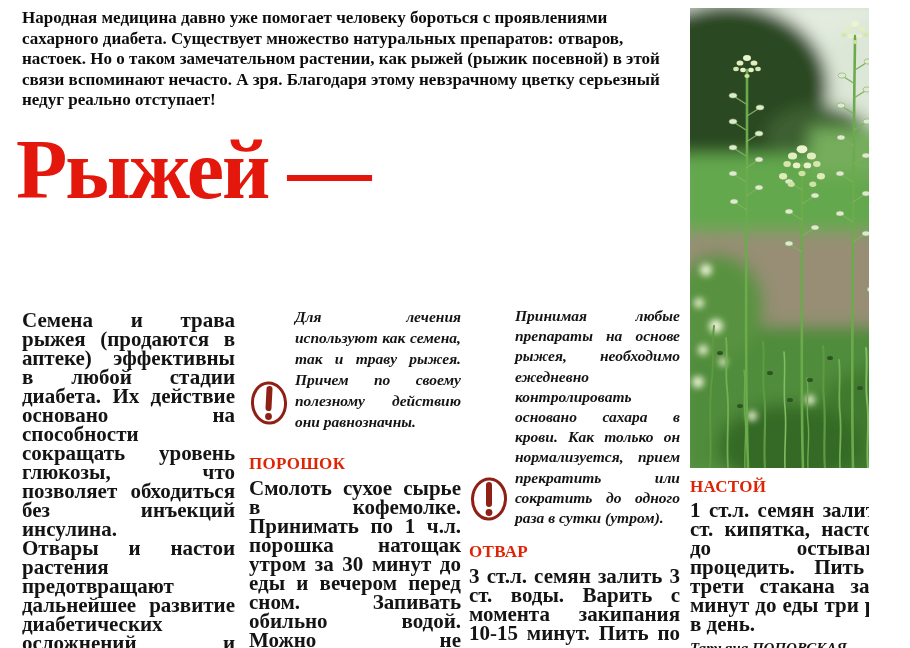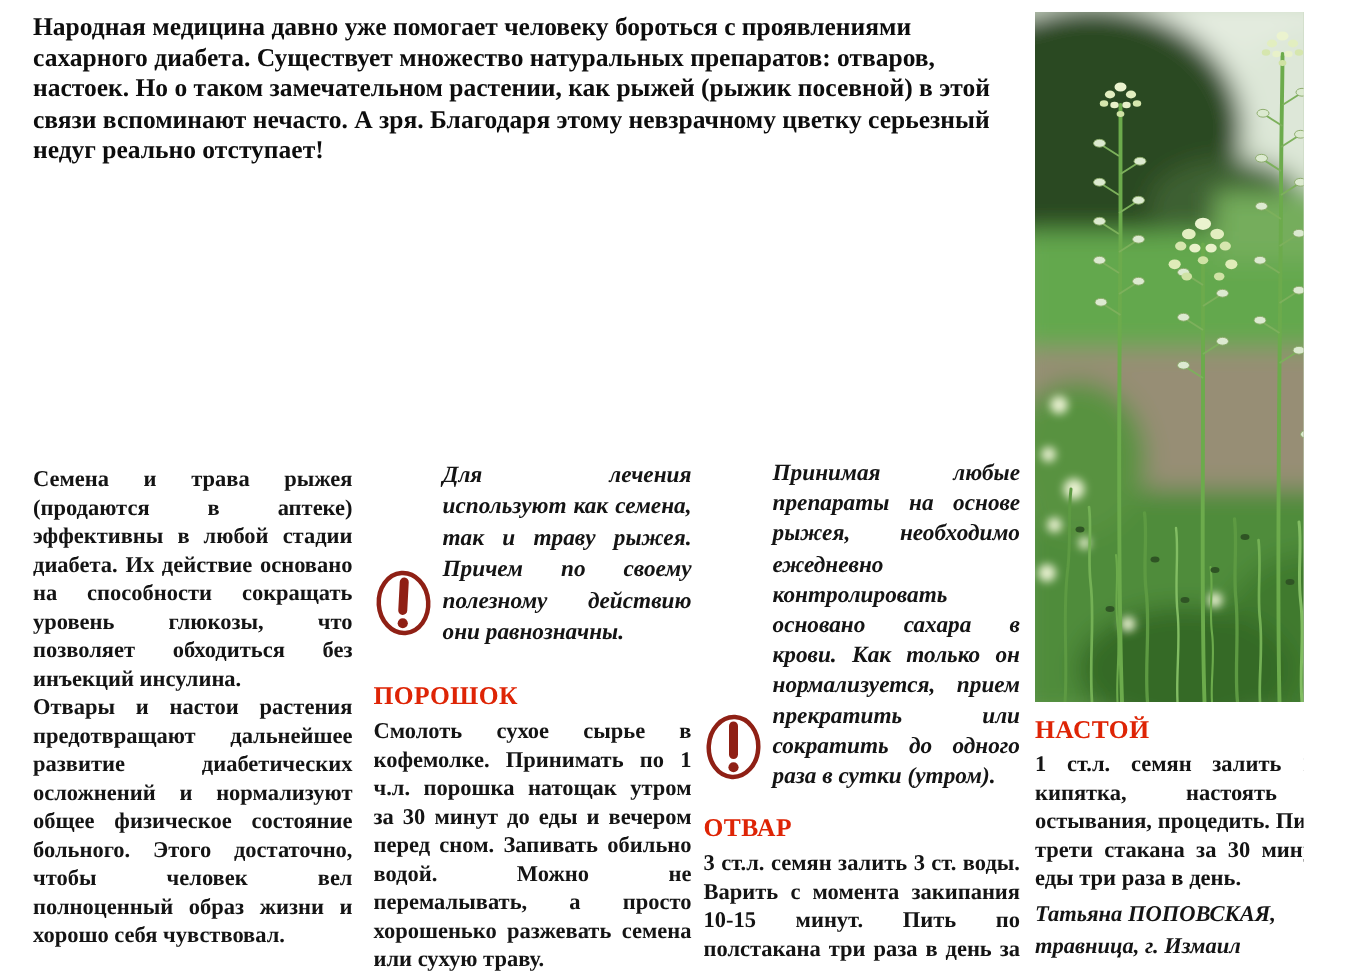--- a/index.html
+++ b/index.html
@@ -22,21 +22,21 @@
     letter-spacing:-2px;color:#e3170b;white-space:nowrap;
   }
   .subheadline{
     position:absolute;left:16px;top:220px;margin:0;
     font-size:55px;line-height:60px;font-weight:700;font-style:italic;
     letter-spacing:-1px;color:#f08b1b;white-space:nowrap;
   }
   .col{position:absolute;top:306px;}
   .col p{margin:0;}
   .bodytext{
-    font-size:15px;line-height:19px;font-weight:700;
+    font-size:21px;line-height:19px;font-weight:700;
     text-align:justify;color:#141414;
   }
   .col1{left:22px;width:213px;top:311px;}
   .col2{left:249px;width:212px;}
   .col3{left:469px;width:211px;}
   .col4{left:690px;width:216px;top:477px;}
   .warning{display:flex;align-items:flex-end;gap:6px;}
   .wicon{flex:0 0 40px;padding-top:2px;}
   .wtext{
     flex:1;font-size:15.5px;line-height:21px;font-weight:700;font-style:italic;
@@ -61,20 +61,21 @@
   }
   .photo svg{display:block;}
 </style>
 </head>
 <body>
 
 <div class="page">
 
   <p class="intro">Народная медицина давно уже помогает человеку бороться с проявлениями сахарного диабета. Существует множество натуральных препаратов: отваров, настоек. Но о таком замечательном растении, как рыжей (рыжик посевной) в этой связи вспоминают нечасто. А зря. Благодаря этому невзрачному цветку серьезный недуг реально отступает!</p>
 
+  <h1 class="headline">Рыжей —</h1>
 
   <div class="col col1">
     <p class="bodytext">Семена и трава рыжея (продаются в аптеке) эффективны в любой стадии диабета. Их действие основано на способности сокращать уровень глюкозы, что позволяет обходиться без инъекций инсулина.</p>
     <p class="bodytext">Отвары и настои растения предотвращают дальнейшее развитие диабетических осложнений и нормализуют общее физическое состояние больного. Этого достаточно, чтобы человек вел полноценный образ жизни и хорошо себя чувствовал.</p>
   </div>
 
   <div class="col col2">
     <div class="warning">
       <span class="wicon">
         <svg width="40" height="48" viewBox="0 0 40 48">

